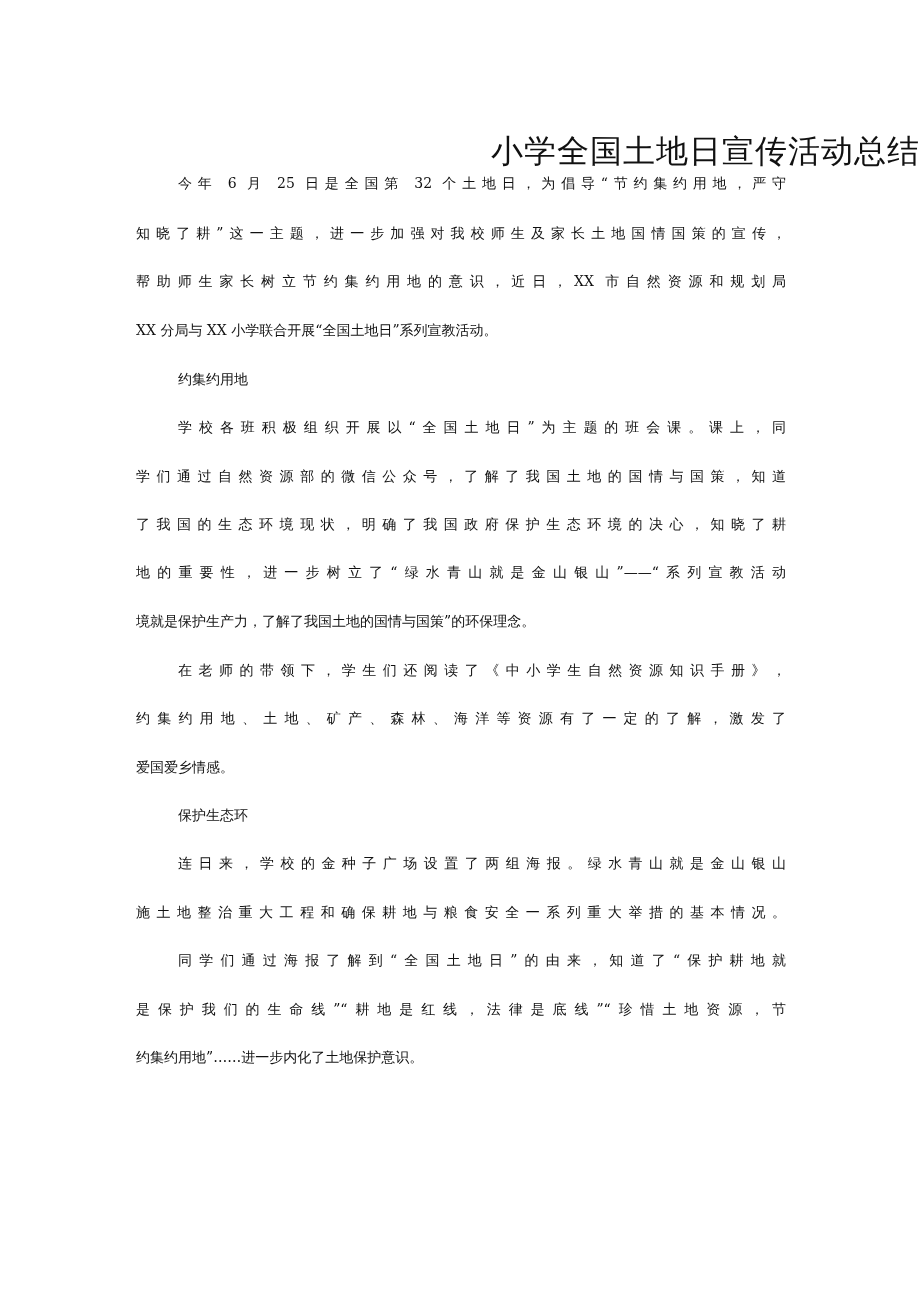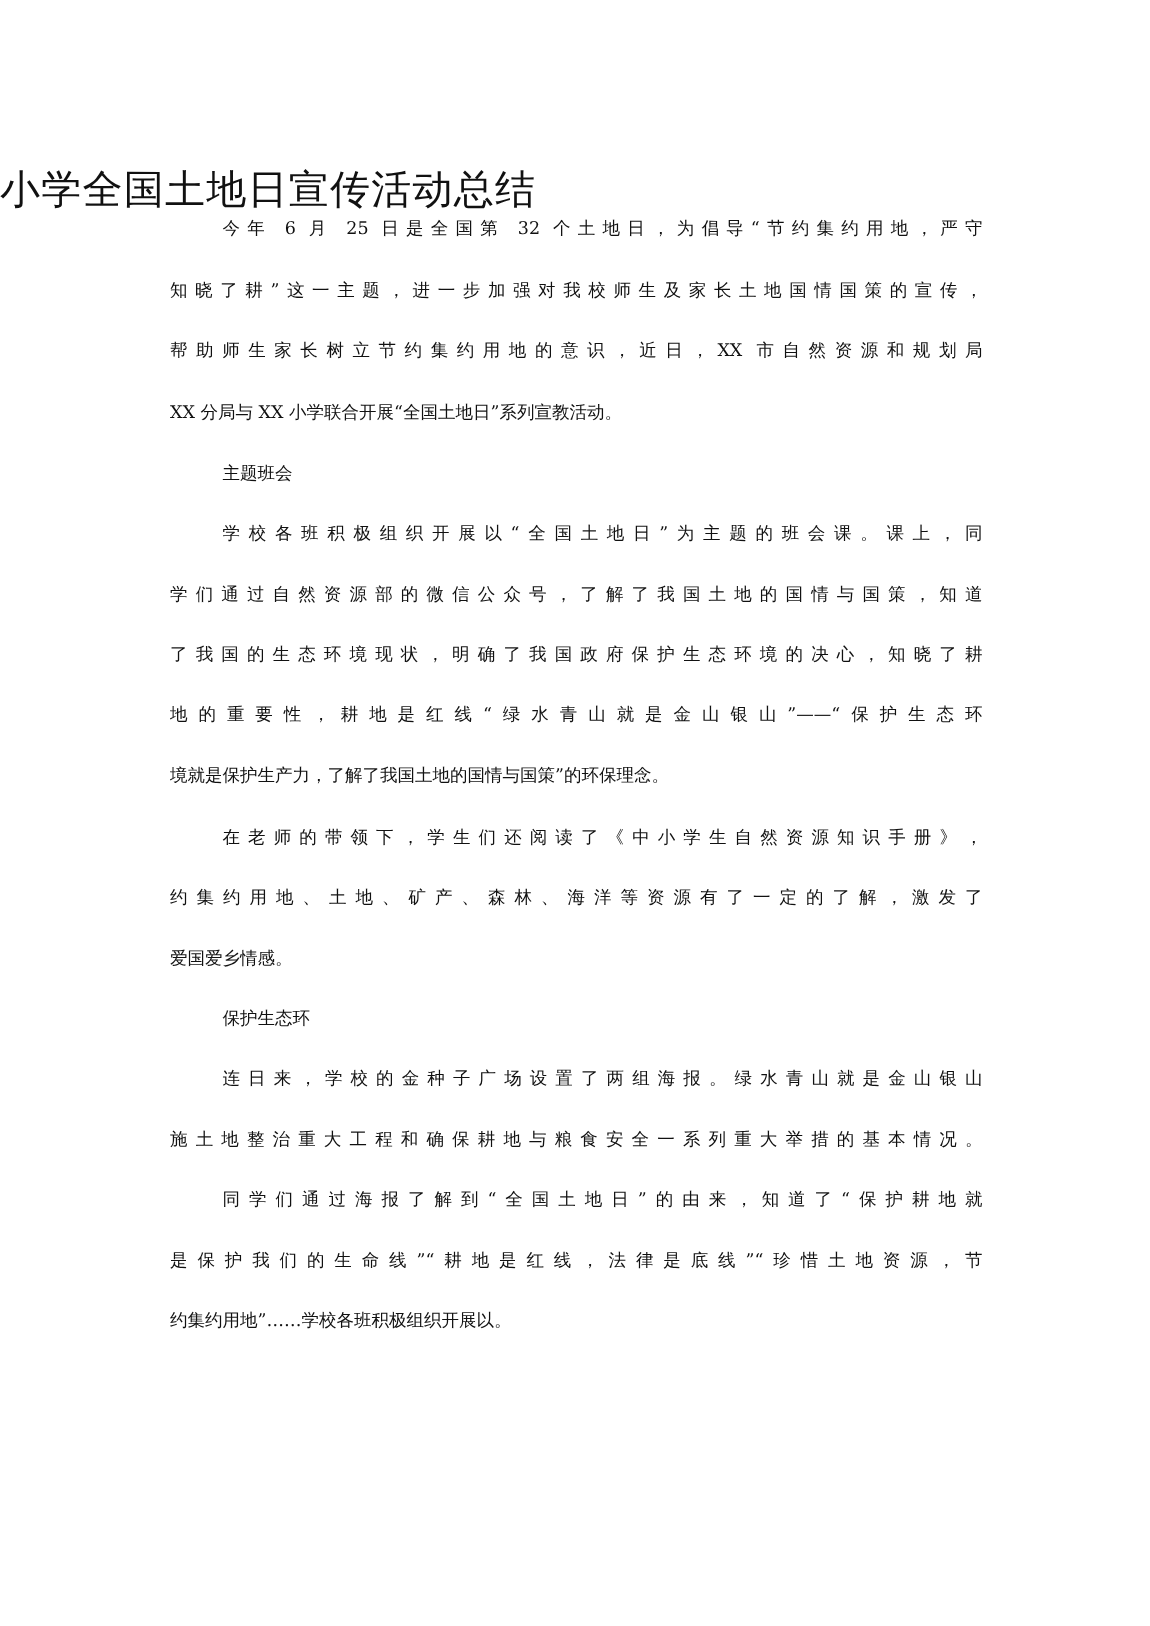--- a/index.html
+++ b/index.html
@@ -1,48 +1,48 @@
 <!DOCTYPE html>
 <html><head>
   <meta charset="utf-8">
   <style>
     html, body { margin: 0; padding: 0; background: #ffffff; }
     body { width: 920px; height: 1301px; position: relative; overflow: hidden;
       font-family: "DejaVu Serif", "Liberation Serif", serif; color: #111111; }
-    .title { position: absolute; left: 0; width: 920px; top: 108px; text-align: left;
+    .title { position: absolute; left: 0; width: 920px; top: 108px; text-align: right;
       font-size: 32px; line-height: 44px; letter-spacing: 1px; font-weight: normal; }
     .line { position: absolute; left: 136px; width: 650px; font-size: 14px; line-height: 26px;
       white-space: nowrap; text-align: justify; text-align-last: justify; }
     .line.last { text-align-last: left; }
     .indent { left: 178px; width: 608px; }
     .heading { text-align-last: left; }
   </style>
 </head>
 <body>
 
 <div>
   <h1 class="title">小学全国土地日宣传活动总结</h1>
 
   <div class="line indent" style="top:170px">今年 6 月 25 日是全国第 32 个土地日，为倡导“节约集约用地，严守</div>
   <div class="line" style="top:220px">知晓了耕”这一主题，进一步加强对我校师生及家长土地国情国策的宣传，</div>
   <div class="line" style="top:268px">帮助师生家长树立节约集约用地的意识，近日，XX 市自然资源和规划局</div>
   <div class="line last" style="top:317px">XX 分局与 XX 小学联合开展“全国土地日”系列宣教活动。</div>
 
-  <div class="line indent heading" style="top:366px">主题班会</div>
+  <div class="line indent heading" style="top:366px">约集约用地</div>
 
   <div class="line indent" style="top:414px">学校各班积极组织开展以“全国土地日”为主题的班会课。课上，同</div>
   <div class="line" style="top:463px">学们通过自然资源部的微信公众号，了解了我国土地的国情与国策，知道</div>
   <div class="line" style="top:511px">了我国的生态环境现状，明确了我国政府保护生态环境的决心，知晓了耕</div>
-  <div class="line" style="top:559px">地的重要性，耕地是红线“绿水青山就是金山银山”——“保护生态环</div>
+  <div class="line" style="top:559px">地的重要性，进一步树立了“绿水青山就是金山银山”——“系列宣教活动</div>
   <div class="line last" style="top:608px">境就是保护生产力，了解了我国土地的国情与国策”的环保理念。</div>
 
   <div class="line indent" style="top:657px">在老师的带领下，学生们还阅读了《中小学生自然资源知识手册》，</div>
   <div class="line" style="top:705px">约集约用地、土地、矿产、森林、海洋等资源有了一定的了解，激发了</div>
   <div class="line last" style="top:754px">爱国爱乡情感。</div>
 
   <div class="line indent heading" style="top:802px">保护生态环</div>
 
   <div class="line indent" style="top:850px">连日来，学校的金种子广场设置了两组海报。绿水青山就是金山银山</div>
   <div class="line" style="top:899px">施土地整治重大工程和确保耕地与粮食安全一系列重大举措的基本情况。</div>
   <div class="line indent" style="top:947px">同学们通过海报了解到“全国土地日”的由来，知道了“保护耕地就</div>
   <div class="line" style="top:996px">是保护我们的生命线”“耕地是红线，法律是底线”“珍惜土地资源，节</div>
-  <div class="line last" style="top:1044px">约集约用地”……学校各班积极组织开展以。</div>
+  <div class="line last" style="top:1044px">约集约用地”……进一步内化了土地保护意识。</div>
 </div>
 
 </body></html>

